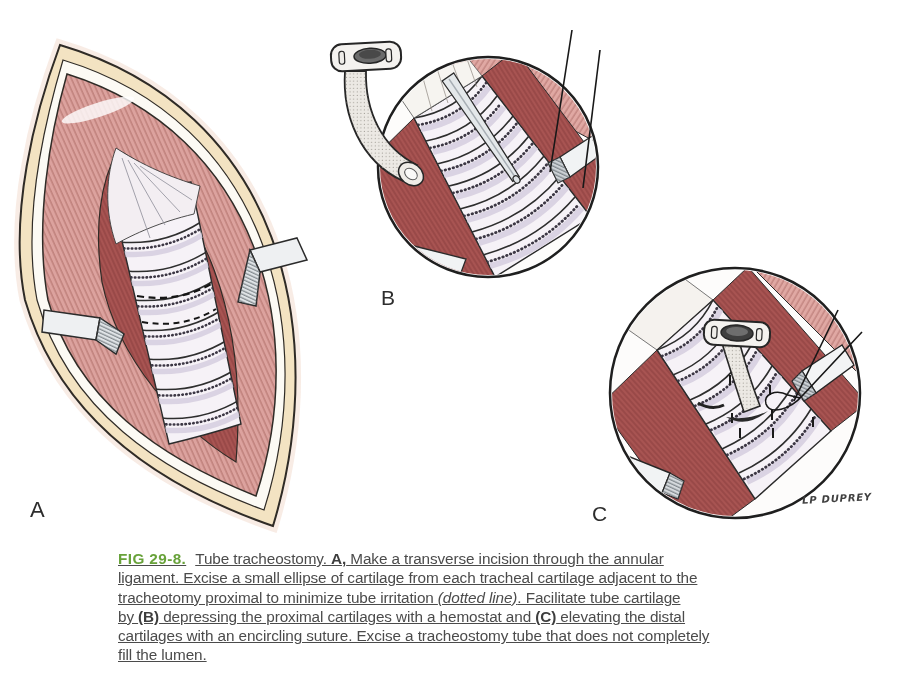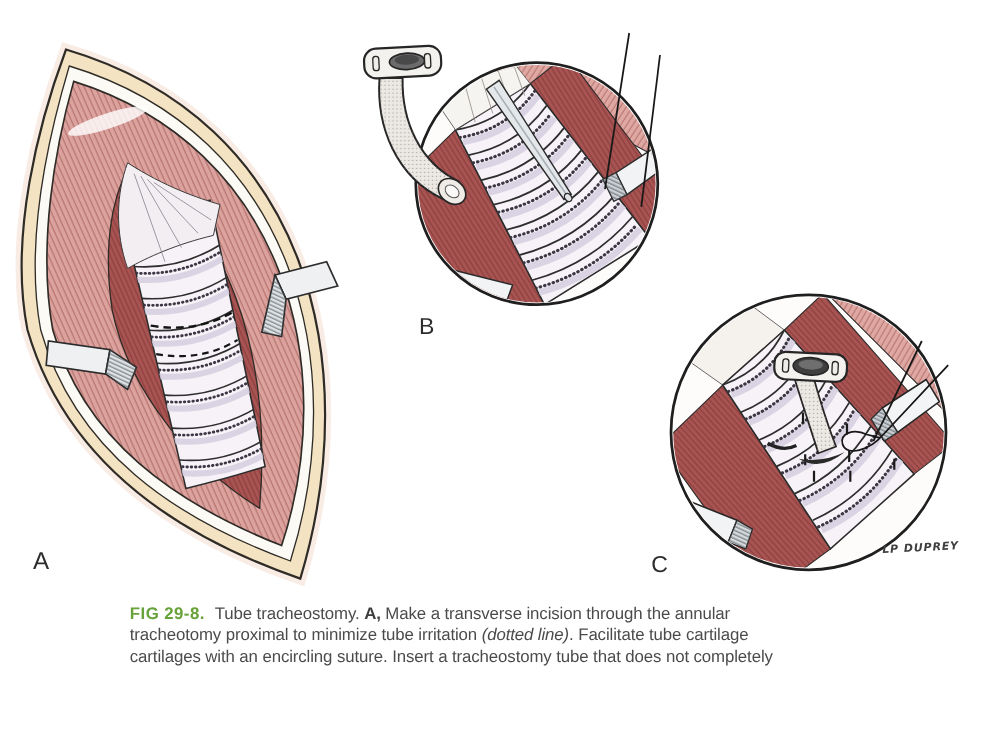--- a/index.html
+++ b/index.html
@@ -10,21 +10,21 @@
   #panelB{left:320px;top:15px;}
   #panelC{left:580px;top:245px;}
   .plabel{position:absolute;font-size:22px;color:#2d2d2d;font-family:"Liberation Sans",sans-serif;}
   #labelA{left:30px;top:497px;}
   #labelB{left:381px;top:286px;font-size:21px;}
   #labelC{left:592px;top:502px;font-size:21px;}
   .signature{position:absolute;left:802px;top:493px;font-size:10px;font-style:italic;font-weight:bold;
              letter-spacing:0.8px;color:#3f3f3f;transform:rotate(-3deg);font-family:"DejaVu Sans",sans-serif;}
   .caption{position:absolute;left:118px;top:549px;width:690px;font-size:15.3px;line-height:19.3px;
            color:#4b4b4b;letter-spacing:-0.1px;}
-  .cap-line{white-space:nowrap;}
+  .cap-line{white-space:nowrap;text-decoration:underline;}
   .cap-fig{color:#68a23a;font-weight:bold;margin-right:9px;letter-spacing:0.4px;}
   .cap-b{font-weight:bold;color:#3d3d3d;}
   .cap-i{font-style:italic;}
 </style>
 </head>
 <body>
 
 <div class="stage">
 
   <svg id="panelA" class="panel-svg" width="330" height="545" viewBox="0 0 330 545">
@@ -355,17 +355,20 @@
     </g>
   </svg>
 
   <div class="plabel" id="labelA">A</div>
   <div class="plabel" id="labelB">B</div>
   <div class="plabel" id="labelC">C</div>
   <div class="signature">LP DUPREY</div>
 
   <div class="caption">
     <div class="cap-line"><span class="cap-fig">FIG 29-8.</span><span>Tube tracheostomy. </span><span class="cap-b">A,</span><span> Make a transverse incision through the annular</span></div>
+    <div class="cap-line"><span>ligament. Excise a small ellipse of cartilage from each tracheal cartilage adjacent to the</span></div>
     <div class="cap-line"><span>tracheotomy proximal to minimize tube irritation </span><span class="cap-i">(dotted line)</span><span>. Facilitate tube cartilage</span></div>
-    <div class="cap-line"><span>cartilages with an encircling suture. Insert a tracheostomy tube that does not completely</span></div>
+    <div class="cap-line"><span>by </span><span class="cap-b">(B)</span><span> depressing the proximal cartilages with a hemostat and </span><span class="cap-b">(C)</span><span> elevating the distal</span></div>
+    <div class="cap-line"><span>cartilages with an encircling suture. Excise a tracheostomy tube that does not completely</span></div>
+    <div class="cap-line"><span>fill the lumen.</span></div>
   </div>
 
 </div>
 
 </body></html>

